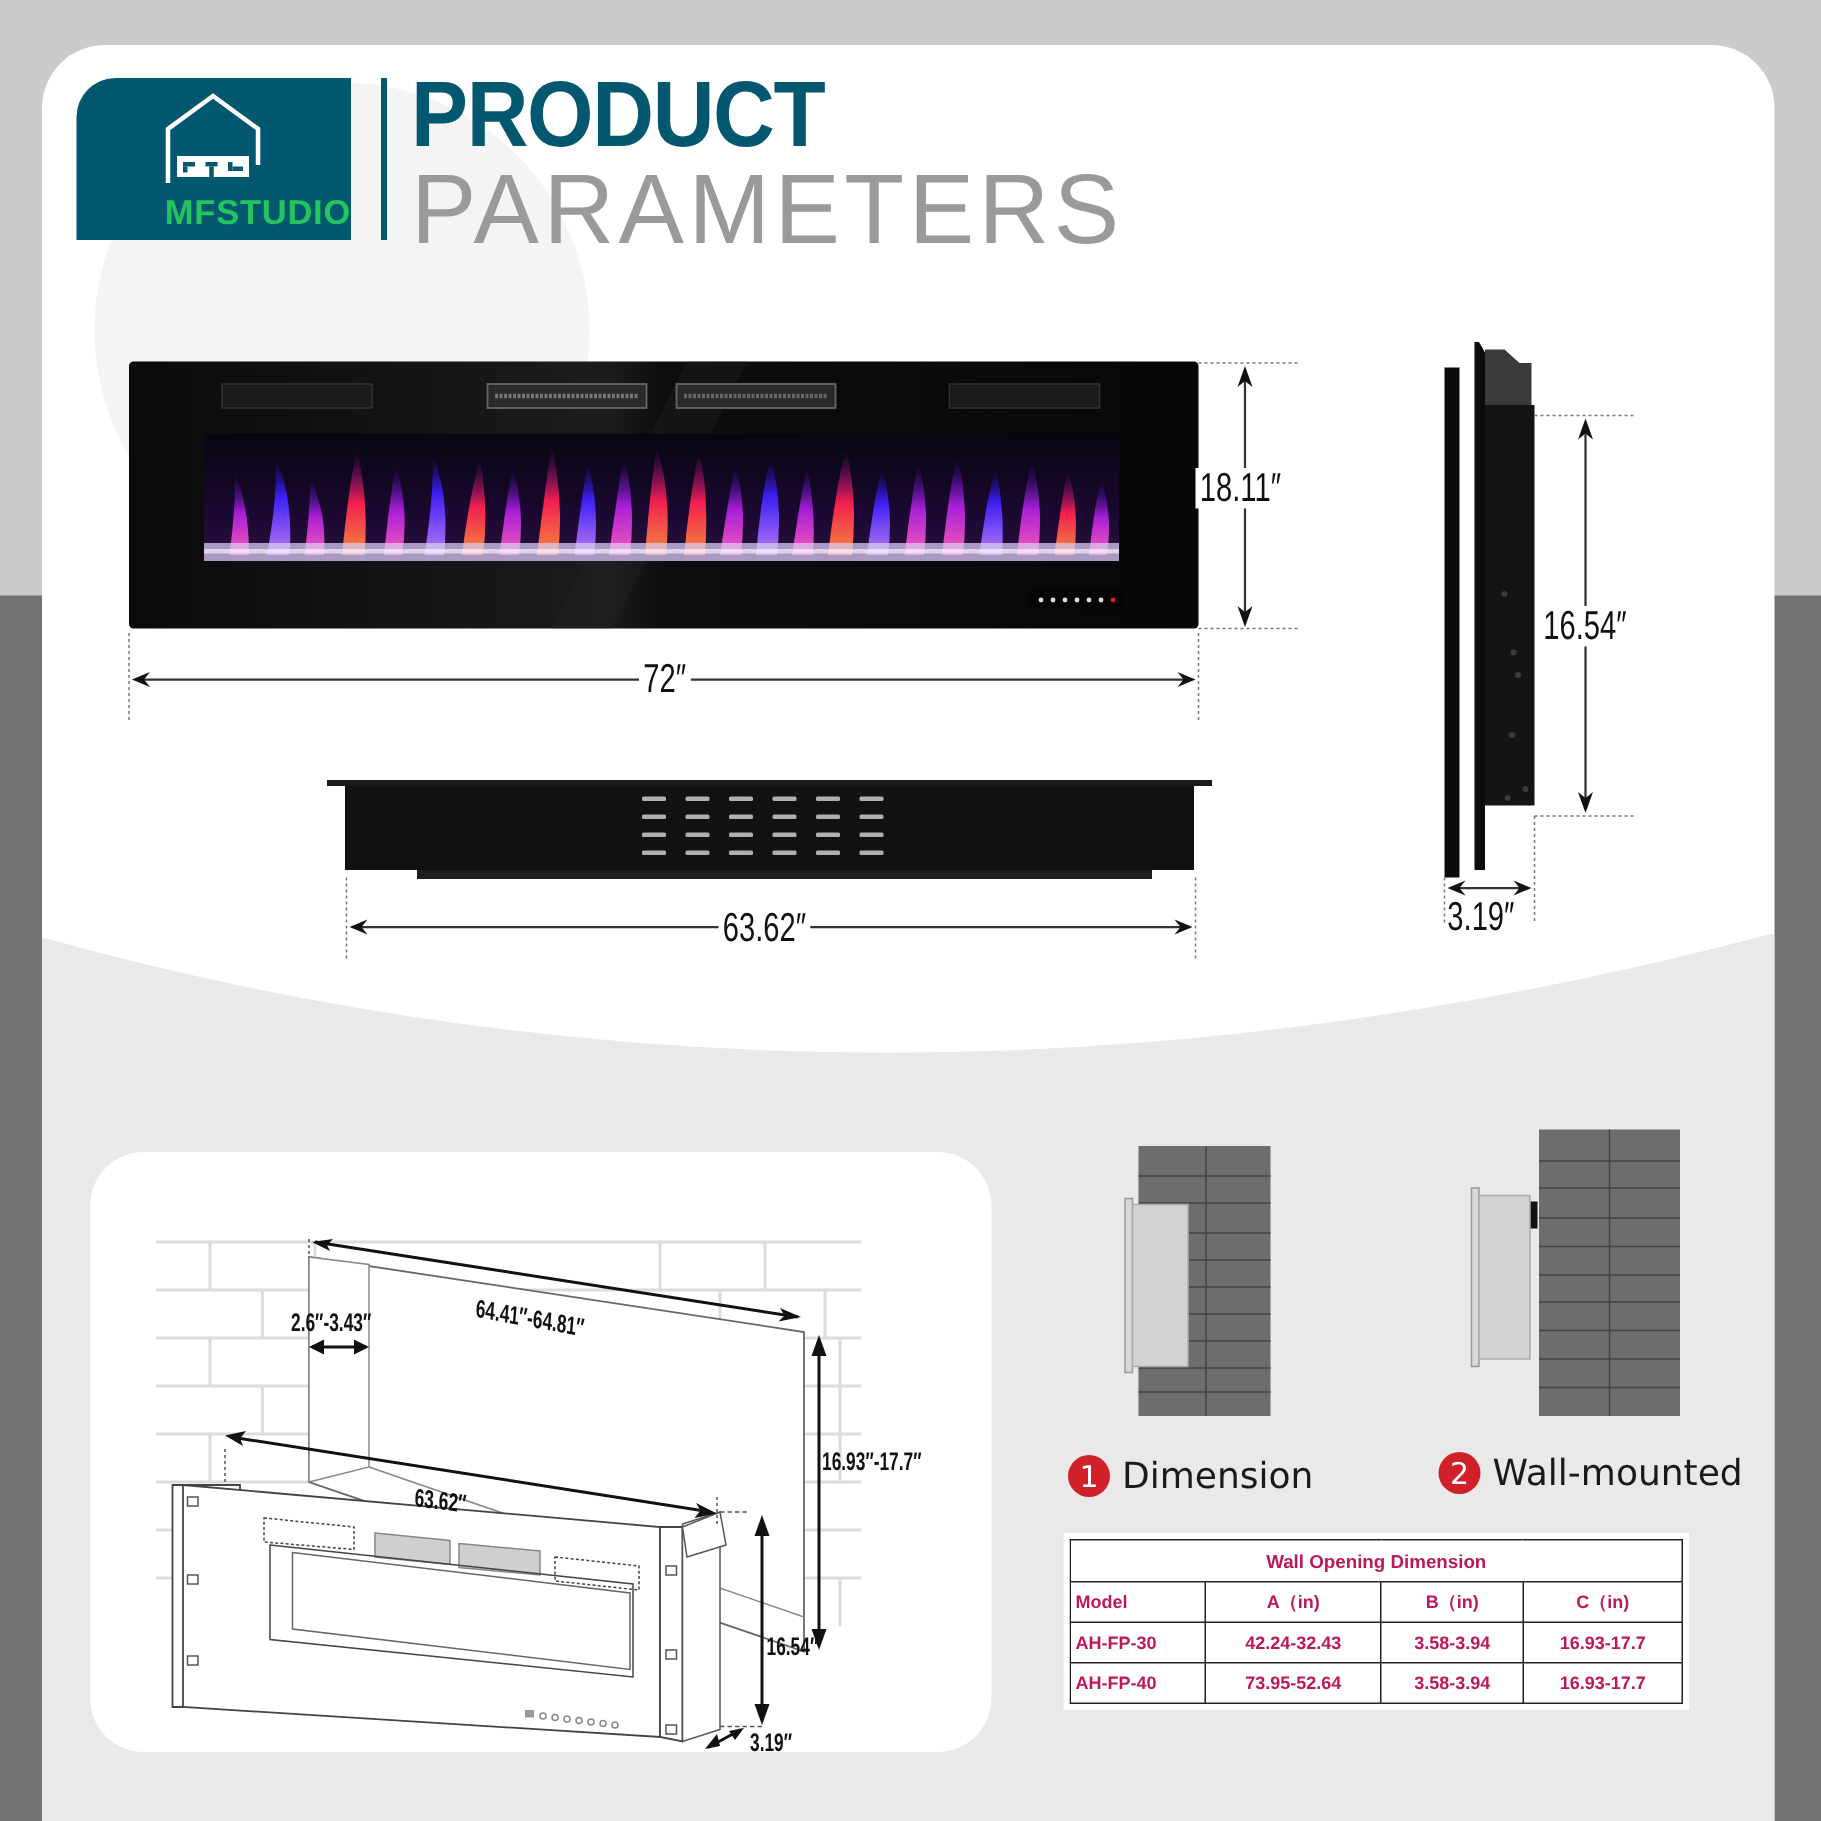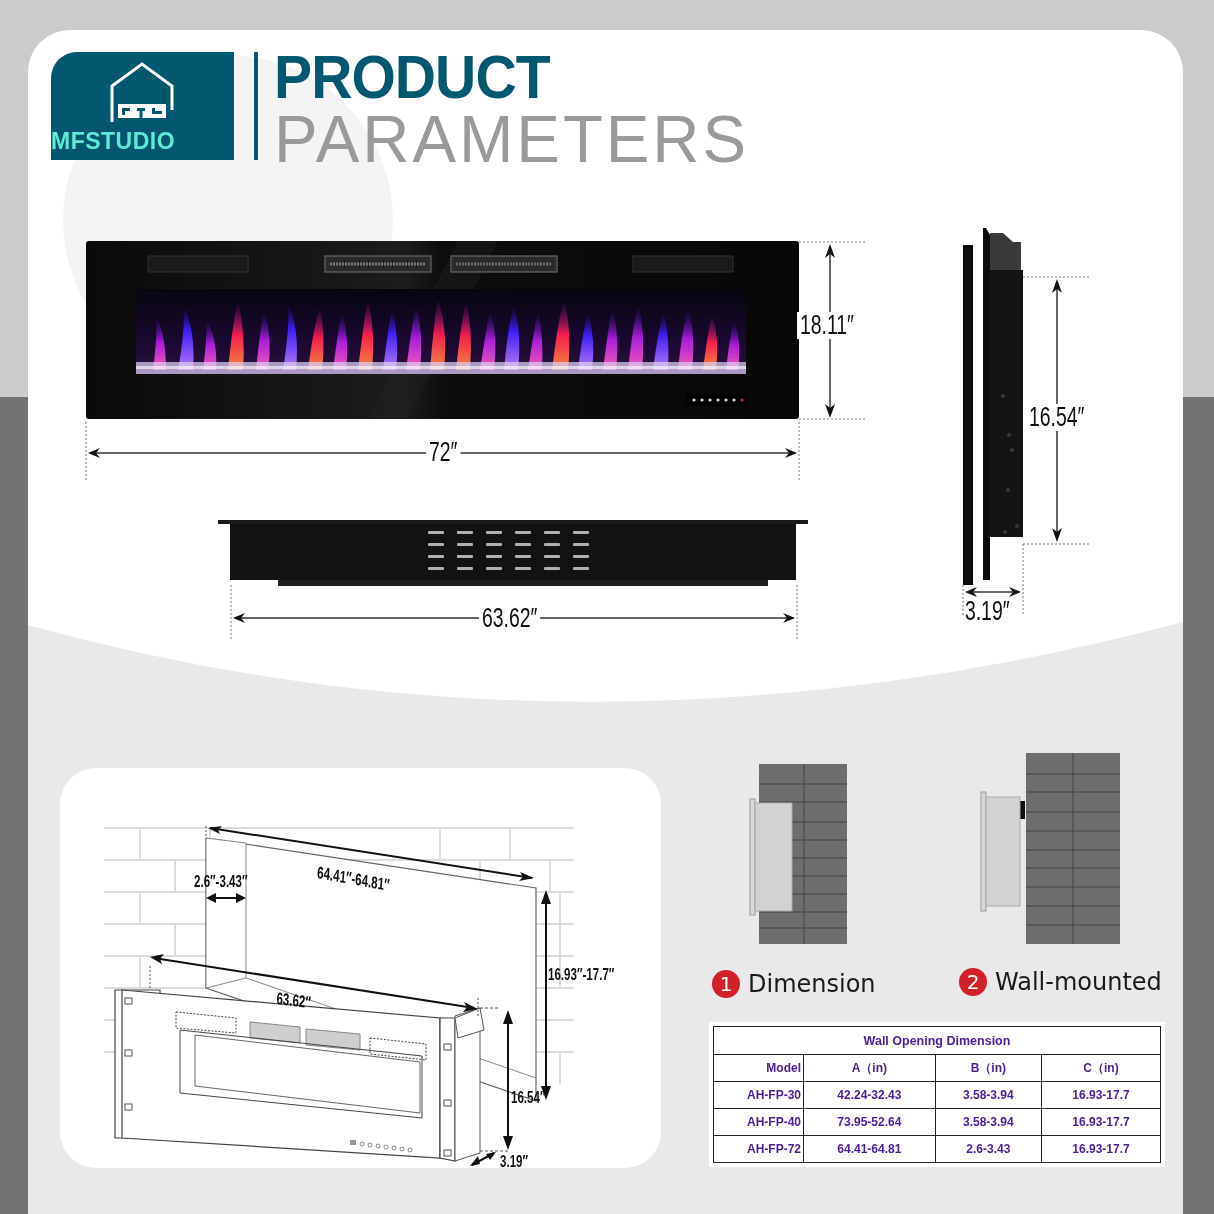--- a/index.html
+++ b/index.html
@@ -20,22 +20,22 @@
   .card-bg-svg { position: absolute; left: 0; top: 0; }
   .abs { position: absolute; }
 
   
   .logo-box {
     position: absolute; left: 23px; top: 22px; width: 183px; height: 108px;
     background: #03586f; border-radius: 26px 0 0 0;
   }
   .logo-house { position: absolute; left: 55px; top: 8px; }
   .logo-text {
-    position: absolute; left: 0; top: 76px; width: 183px; text-align: left;
-    color: #5eead4; font-weight: bold; font-size: 23px; letter-spacing: 0.5px;
+    position: absolute; left: 0; top: 76px; width: 183px; text-align: right;
+    color: #22c55e; font-weight: bold; font-size: 23px; letter-spacing: 0.5px;
   }
   .header-divider {
     position: absolute; left: 226px; top: 22px; width: 4px; height: 108px;
     background: #03586f;
   }
   .title-top {
     position: absolute; left: 246px; top: 16px;
     font-family: "Liberation Sans", sans-serif; font-weight: bold;
     font-size: 62px; color: #03586f; letter-spacing: -1px;
     transform: scaleX(0.92); transform-origin: left top; line-height: 1;
@@ -73,30 +73,30 @@
     font-family: "DejaVu Sans", sans-serif; font-size: 24px; color: #1a1a1a;
   }
   .badge {
     width: 28px; height: 28px; border-radius: 50%; background: #d0202a;
     color: #fff; font-size: 20px; display: flex; align-items: center; justify-content: center;
     font-family: "DejaVu Sans", sans-serif;
   }
 
   
   .spec-table {
-    position: absolute; left: 685px; top: 996px; width: 448px;
+    position: absolute; left: 685px; top: 996px; width: 409px;
     border-collapse: collapse; background: #fff;
-    font-family: "Liberation Sans", sans-serif; font-size: 12px; font-weight: bold; color: #4c1d95;
+    font-family: "Liberation Sans", sans-serif; font-size: 12px; font-weight: bold; color: #be185d;
     outline: 4px solid #fff;
   }
   .spec-table td, .spec-table th {
     border: 1.5px solid #222; height: 27px; text-align: center; padding: 0 2px;
   }
   .spec-table th.caption-cell { font-size: 12.5px; height: 28px; }
-  .spec-table td.model { text-align: right; padding-left: 3px; width: 90px; }
+  .spec-table td.model { text-align: left; padding-left: 3px; width: 90px; }
 </style>
 </head>
 <body>
 
 <div class="bg-lower"></div>
 
 <div class="card">
 
   <svg class="card-bg-svg" width="1155" height="1184">
     <circle cx="200" cy="190" r="165" fill="#f4f4f4"></circle>
@@ -436,21 +436,15 @@
       <td>42.24-32.43</td>
       <td>3.58-3.94</td>
       <td>16.93-17.7</td>
     </tr>
     <tr>
       <td class="model">AH-FP-40</td>
       <td>73.95-52.64</td>
       <td>3.58-3.94</td>
       <td>16.93-17.7</td>
     </tr>
-    <tr>
-      <td class="model">AH-FP-72</td>
-      <td>64.41-64.81</td>
-      <td>2.6-3.43</td>
-      <td>16.93-17.7</td>
-    </tr>
   </tbody>
     </table>
 </div>
 
 </body></html>

